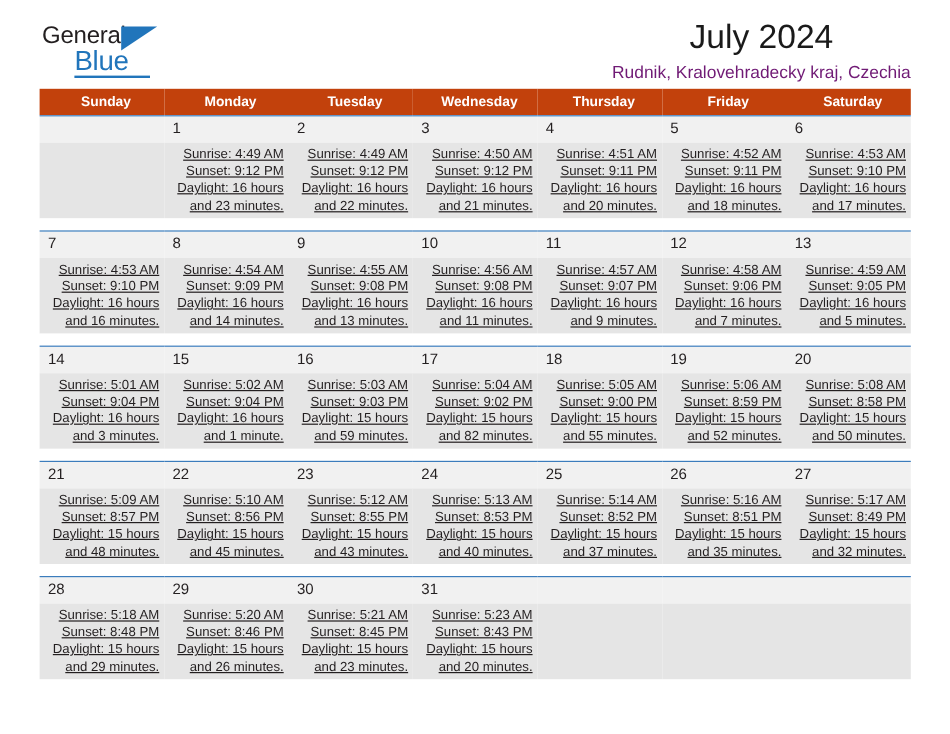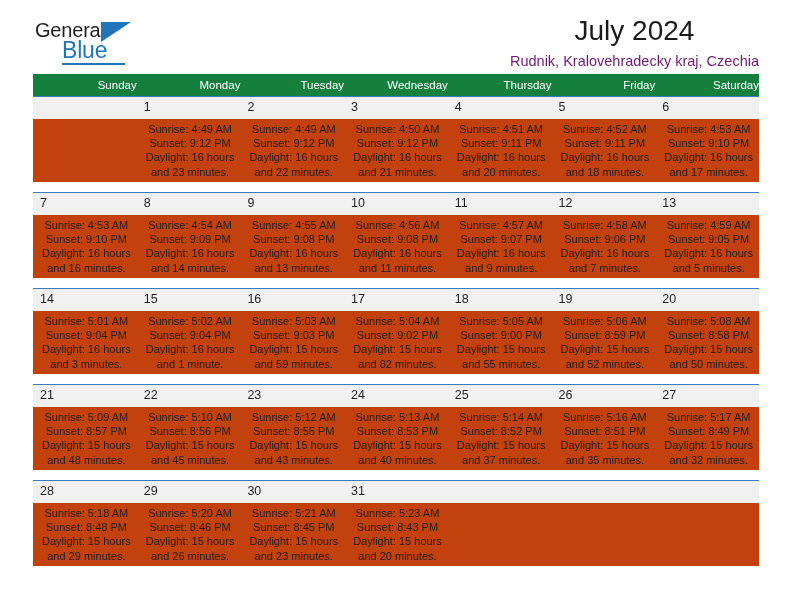--- a/index.html
+++ b/index.html
@@ -89,25 +89,25 @@
     white-space: nowrap;
   }
 
   
   .calendar {
     width: 726px;
     border-collapse: collapse;
     table-layout: fixed;
   }
   .dow-row th {
-    background: #15803d;
+    background: #c2410c;
     color: #ffffff;
     font-size: 11.5px;
-    font-weight: normal;
-    text-align: right;
+    font-weight: bold;
+    text-align: center;
     padding: 5px 0 5px 7px;
     height: 11px;
     border: none;
   }
 
   .week-sep td {
     height: 10px;
     padding: 0;
     border: none;
     background: #ffffff;
@@ -122,28 +122,29 @@
     text-align: left;
     padding: 3px 0 4px 7px;
     height: 15px;
     vertical-align: top;
   }
   .daynum-row td.empty {
     background: #f1f1f1;
   }
 
   .detail-row td {
-    background: #c2410c;
+    background: #e5e5e5;
     font-size: 11px;
     line-height: 14.2px;
     color: #231f20;
-    text-align: center;
+    text-align: right;
     padding: 3px 4px 2px 7px;
     vertical-align: top;
     height: 58px;
+    text-decoration: underline;
   }
   .detail-row td .line { display: block; white-space: nowrap; }
 </style>
 </head>
 <body>
 
 <div class="page">
 
   <div class="header">
 

